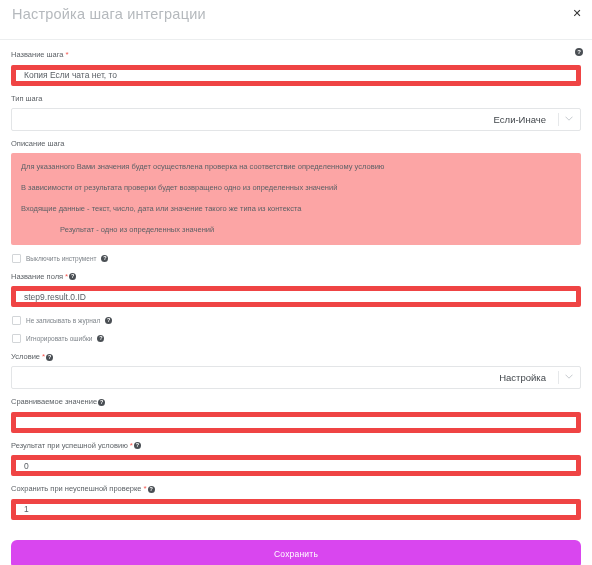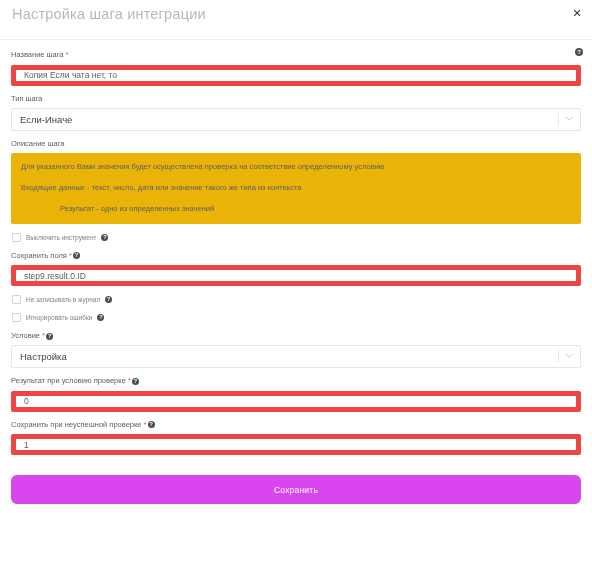--- a/index.html
+++ b/index.html
@@ -94,20 +94,21 @@
     color: #5a6066;
     font-family: "Liberation Sans", sans-serif;
     line-height: 19px;
     outline: none;
   }
   .input::placeholder { color: #b9bdc1; }
   .select-wrap {
     position: relative;
     width: 100%;
     height: 23px;
+    text-align: right;
   }
   .select-box {
     width: 100%;
     height: 23px;
     box-sizing: border-box;
     border: 1px solid #e3e5e7;
     border-radius: 2px;
     background: #fff;
     padding: 0 34px 0 8px;
     font-size: 9.5px;
@@ -128,21 +129,21 @@
   .select-arrow {
     position: absolute;
     right: 8px;
     top: 8px;
     width: 8px;
     height: 5px;
     pointer-events: none;
   }
   .select-arrow svg { display: block; }
   .desc-box {
-    background: #eab308;
+    background: #fca5a5;
     border-radius: 2px;
     padding: 9px 10px 10px 10px;
     box-sizing: border-box;
   }
   .desc-line {
     font-size: 7.5px;
     color: #5c6166;
     line-height: 10px;
     margin-bottom: 11px;
   }
@@ -233,34 +234,35 @@
         </div>
       </div>
     </div>
 
     <div class="field">
       <div class="label">
         <span>Описание шага</span>
       </div>
       <div class="desc-box">
         <div class="desc-line">Для указанного Вами значения будет осуществлена проверка на соответствие определенному условию</div>
+        <div class="desc-line">В зависимости от результата проверки будет возвращено одно из определенных значений</div>
         <div class="desc-line">Входящие данные - текст, число, дата или значение такого же типа из контекста</div>
         <div class="desc-line">Результат - одно из определенных значений</div>
       </div>
     </div>
 
     <div class="checkrow">
       <div class="checkbox"></div>
       <span class="cb-label">Выключить инструмент</span>
       <span class="help-icon">?</span>
     </div>
 
     <div class="field">
       <div class="label">
-        <span>Сохранить поля</span>
+        <span>Название поля</span>
         <span class="req">*</span>
         <span class="help-icon">?</span>
       </div>
       <input class="input" type="text" value="step9.result.0.ID" style="">
     </div>
 
     <div class="checkrow">
       <div class="checkbox"></div>
       <span class="cb-label">Не записывать в журнал</span>
       <span class="help-icon">?</span>
@@ -282,24 +284,31 @@
         <div class="select-box">Настройка</div>
         <div class="select-sep"></div>
         <div class="select-arrow">
           <svg viewBox="0 0 8 5" width="8" height="5">
               <path d="M0.5 0.7 L4 4.2 L7.5 0.7" fill="none" stroke="#c6cace" stroke-width="1"></path>
             </svg>
         </div>
       </div>
     </div>
 
-
-    <div class="field">
-      <div class="label">
-        <span>Результат при условию проверке</span>
+    <div class="field">
+      <div class="label">
+        <span>Сравниваемое значение</span>
+        <span class="help-icon">?</span>
+      </div>
+      <input class="input" type="text" value="" style="">
+    </div>
+
+    <div class="field">
+      <div class="label">
+        <span>Результат при успешной условию</span>
         <span class="req">*</span>
         <span class="help-icon">?</span>
       </div>
       <input class="input" type="text" value="0" style="">
     </div>
 
     <div class="field">
       <div class="label">
         <span>Сохранить при неуспешной проверке</span>
         <span class="req">*</span>

